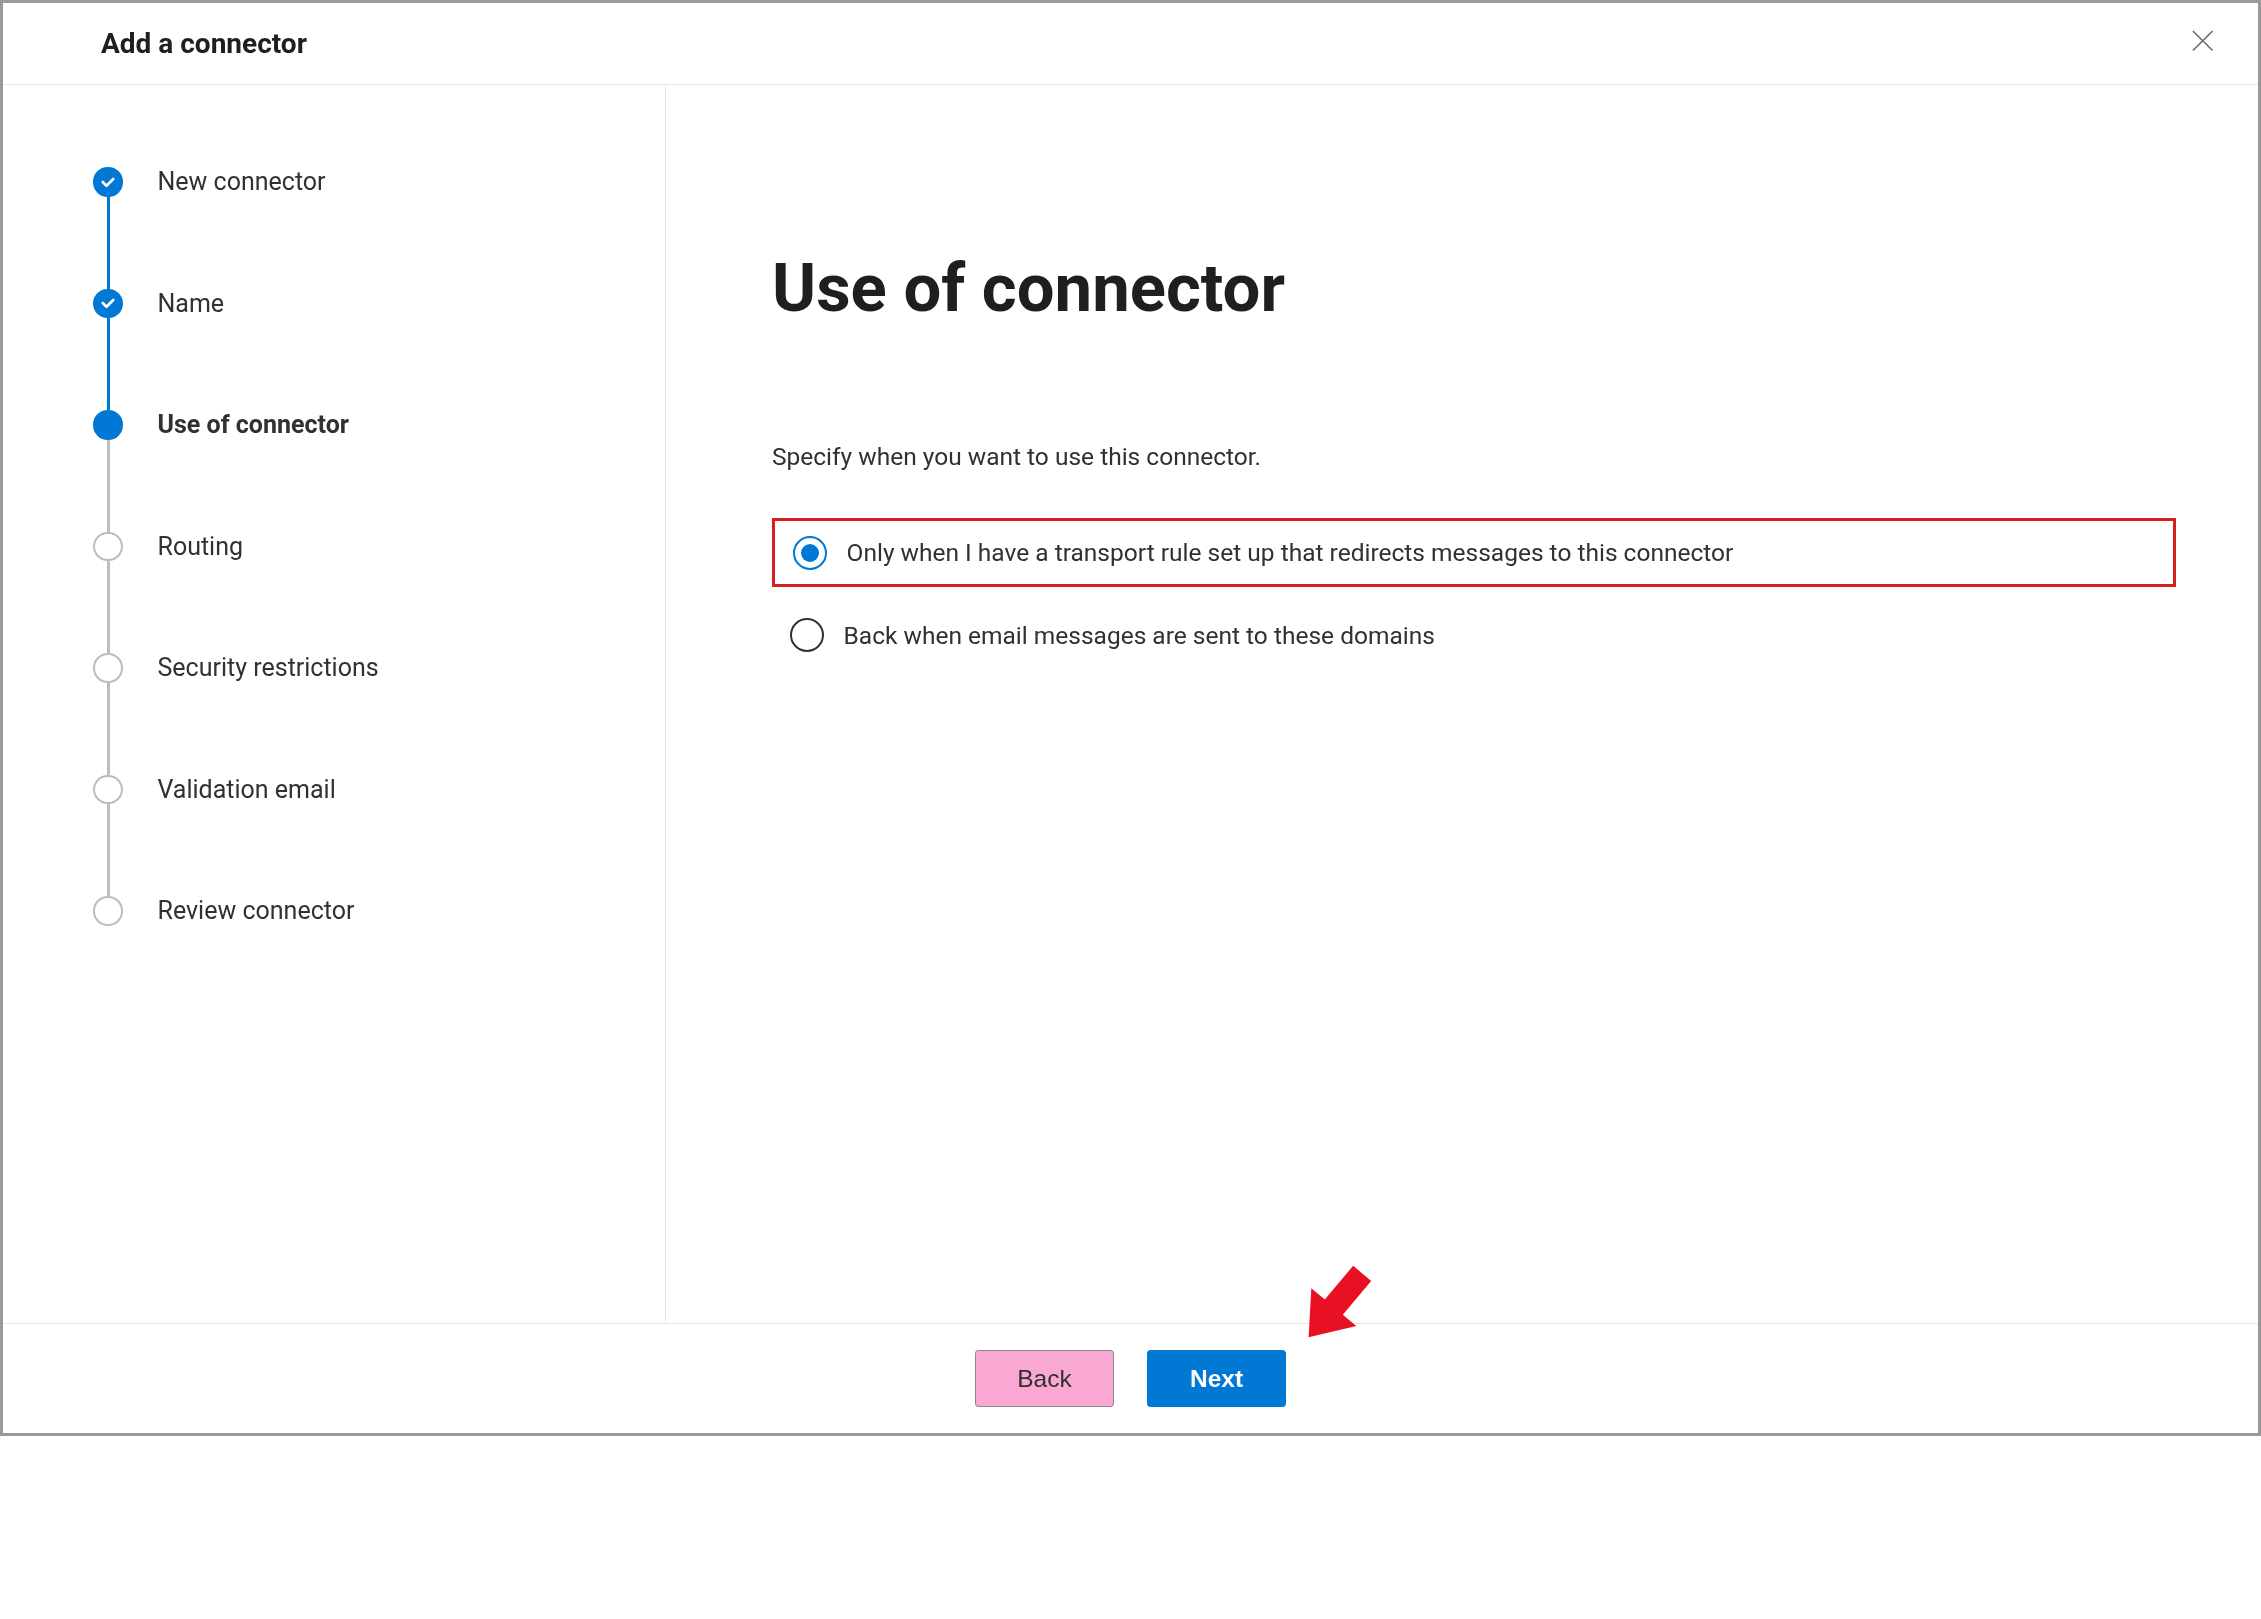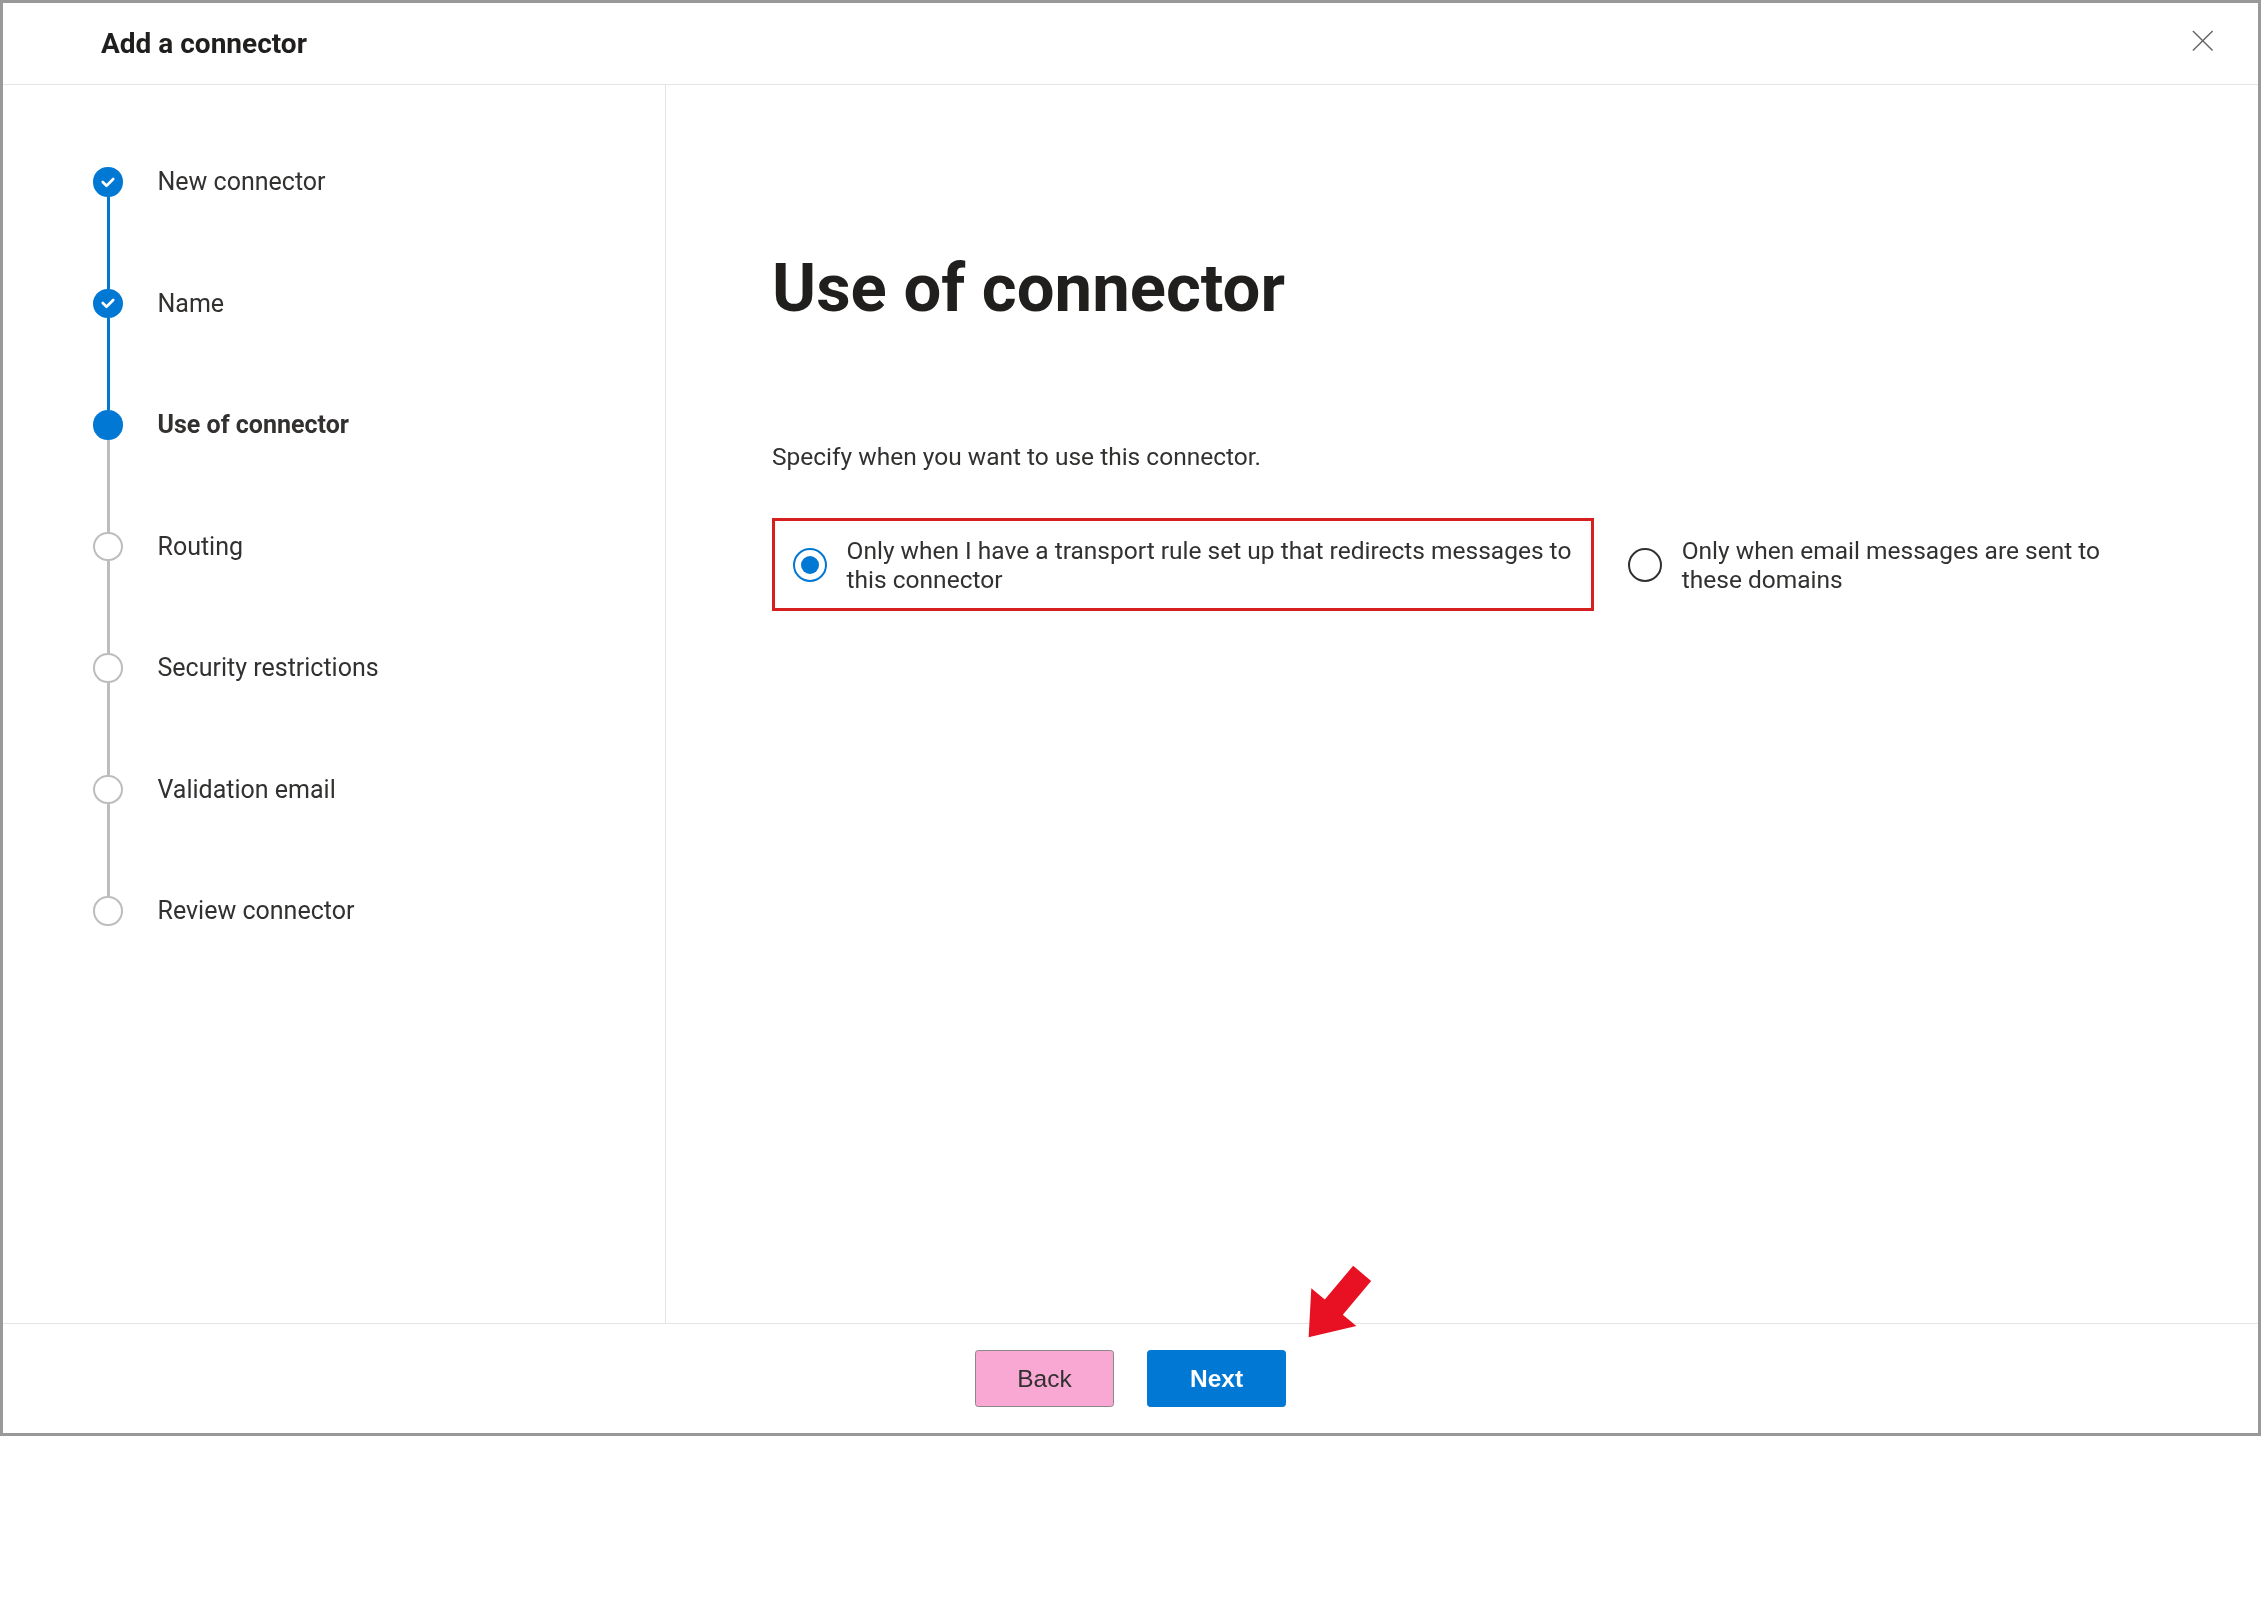--- a/index.html
+++ b/index.html
@@ -102,21 +102,21 @@
     color: #201f1e;
     margin-bottom: 115px;
   }
   .instruction {
     font-size: 24.5px;
     color: #323130;
     margin-bottom: 47px;
   }
   .radio-group {
     display: flex;
-    flex-direction: row;
+    flex-direction: column;
     gap: 16.4px;
   }
   .radio-row {
     display: flex;
     align-items: center;
     gap: 19.6px;
     padding: 14.7px 18px;
     cursor: pointer;
   }
   .radio-row.highlight {
@@ -260,21 +260,21 @@
 
         <label class="radio-row highlight">
           <span class="radio-outer selected">
             <span class="radio-inner"></span>
           </span>
           <span class="radio-label">Only when I have a transport rule set up that redirects messages to this connector</span>
         </label>
 
         <label class="radio-row">
           <span class="radio-outer unselected"></span>
-          <span class="radio-label">Only when email messages are sent to these domains</span>
+          <span class="radio-label">Back when email messages are sent to these domains</span>
         </label>
 
       </div>
     </div>
 
   </div>
 
   <div class="footer">
     <div class="arrow">
       <svg viewBox="0 0 100 100">

